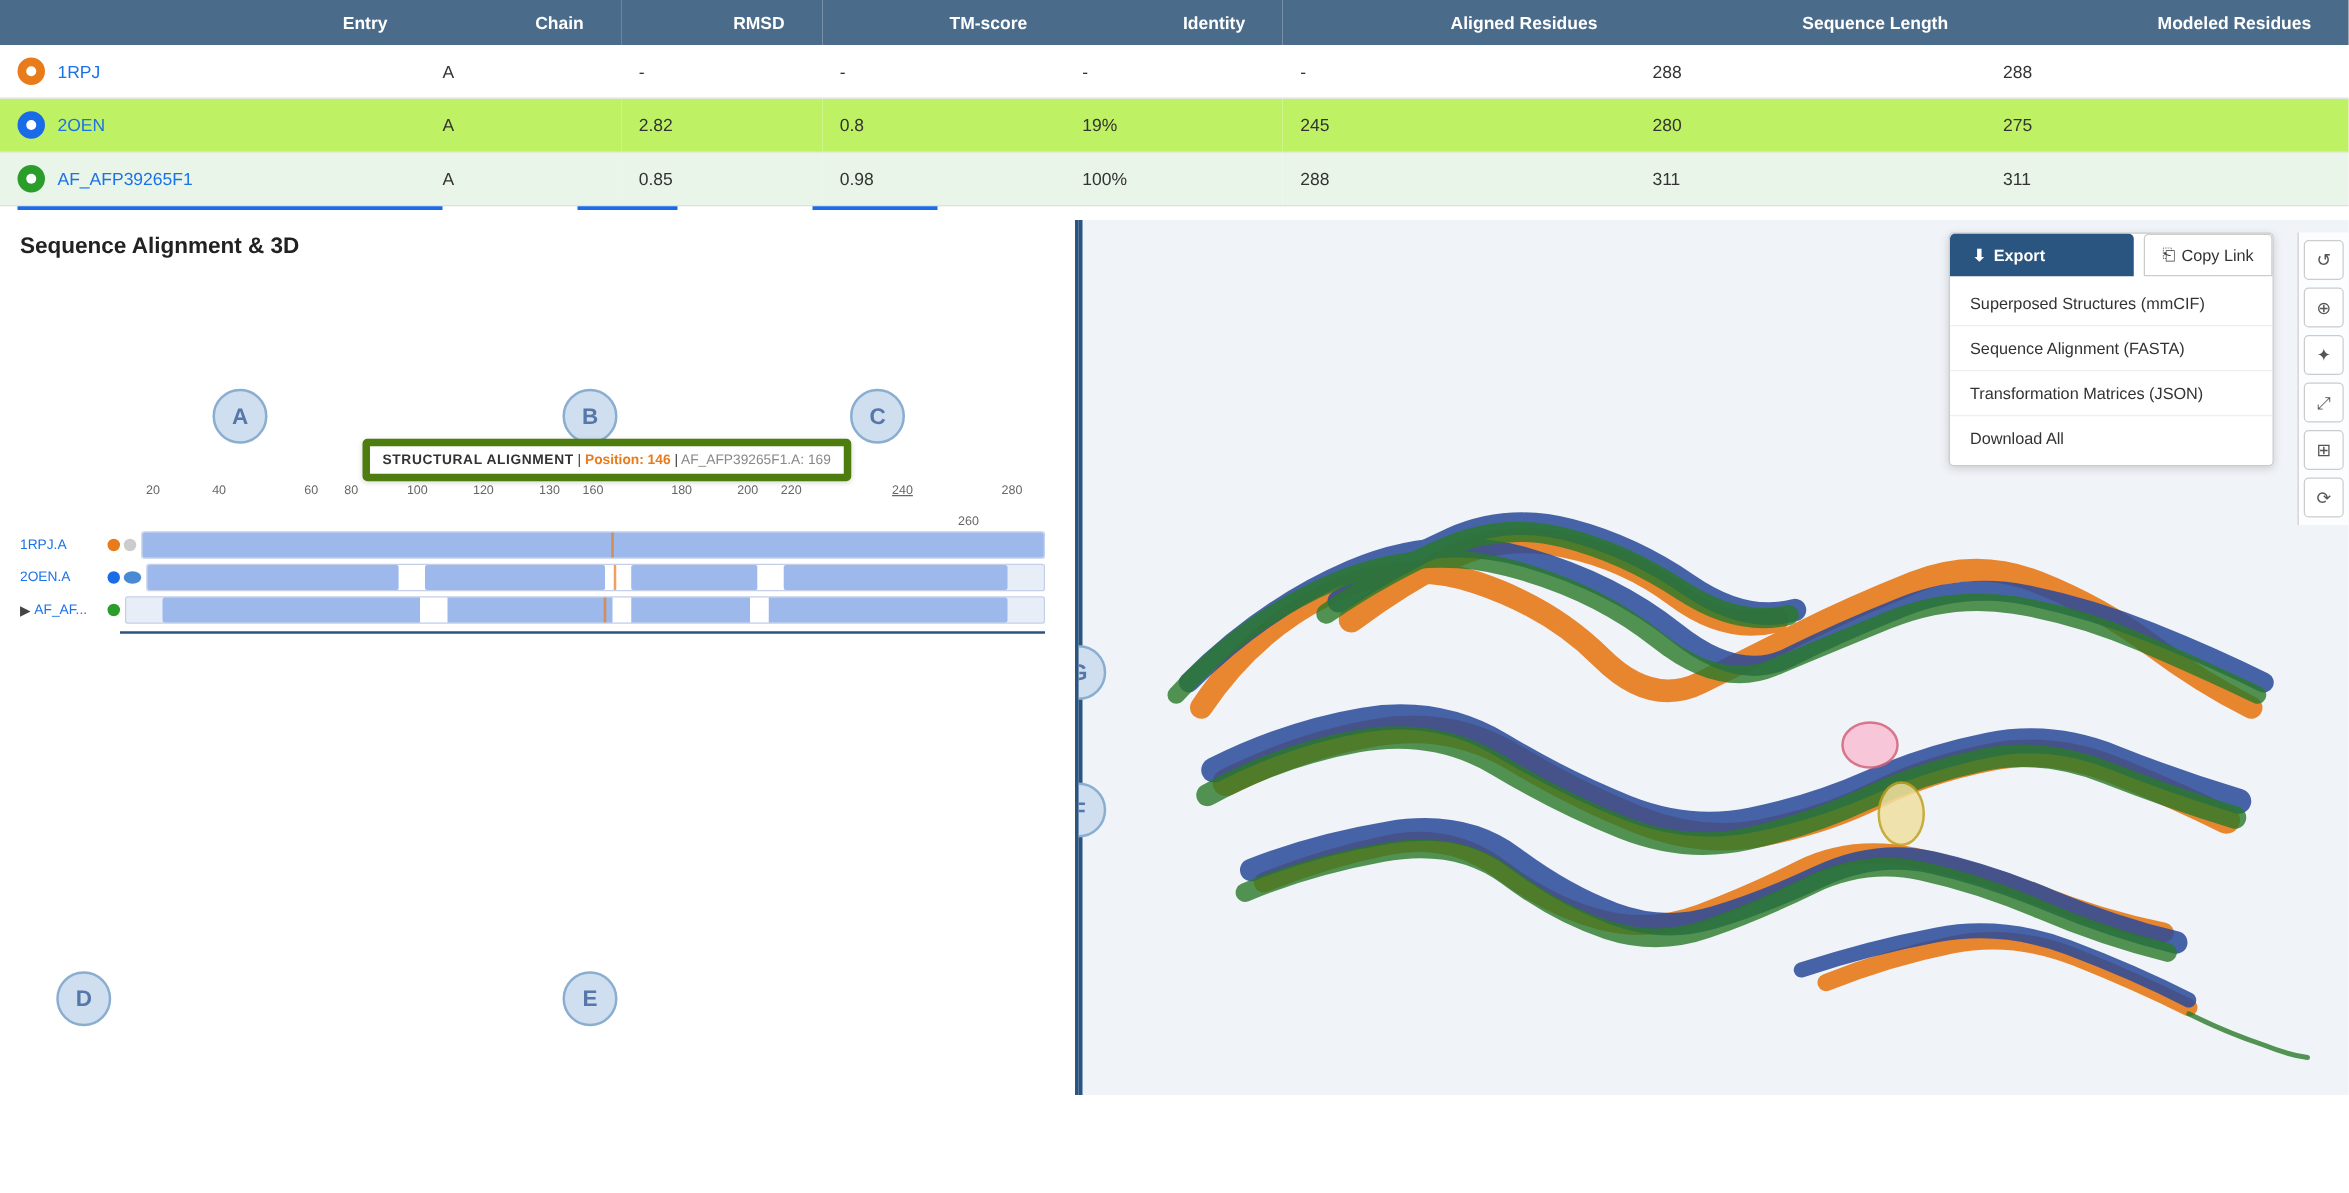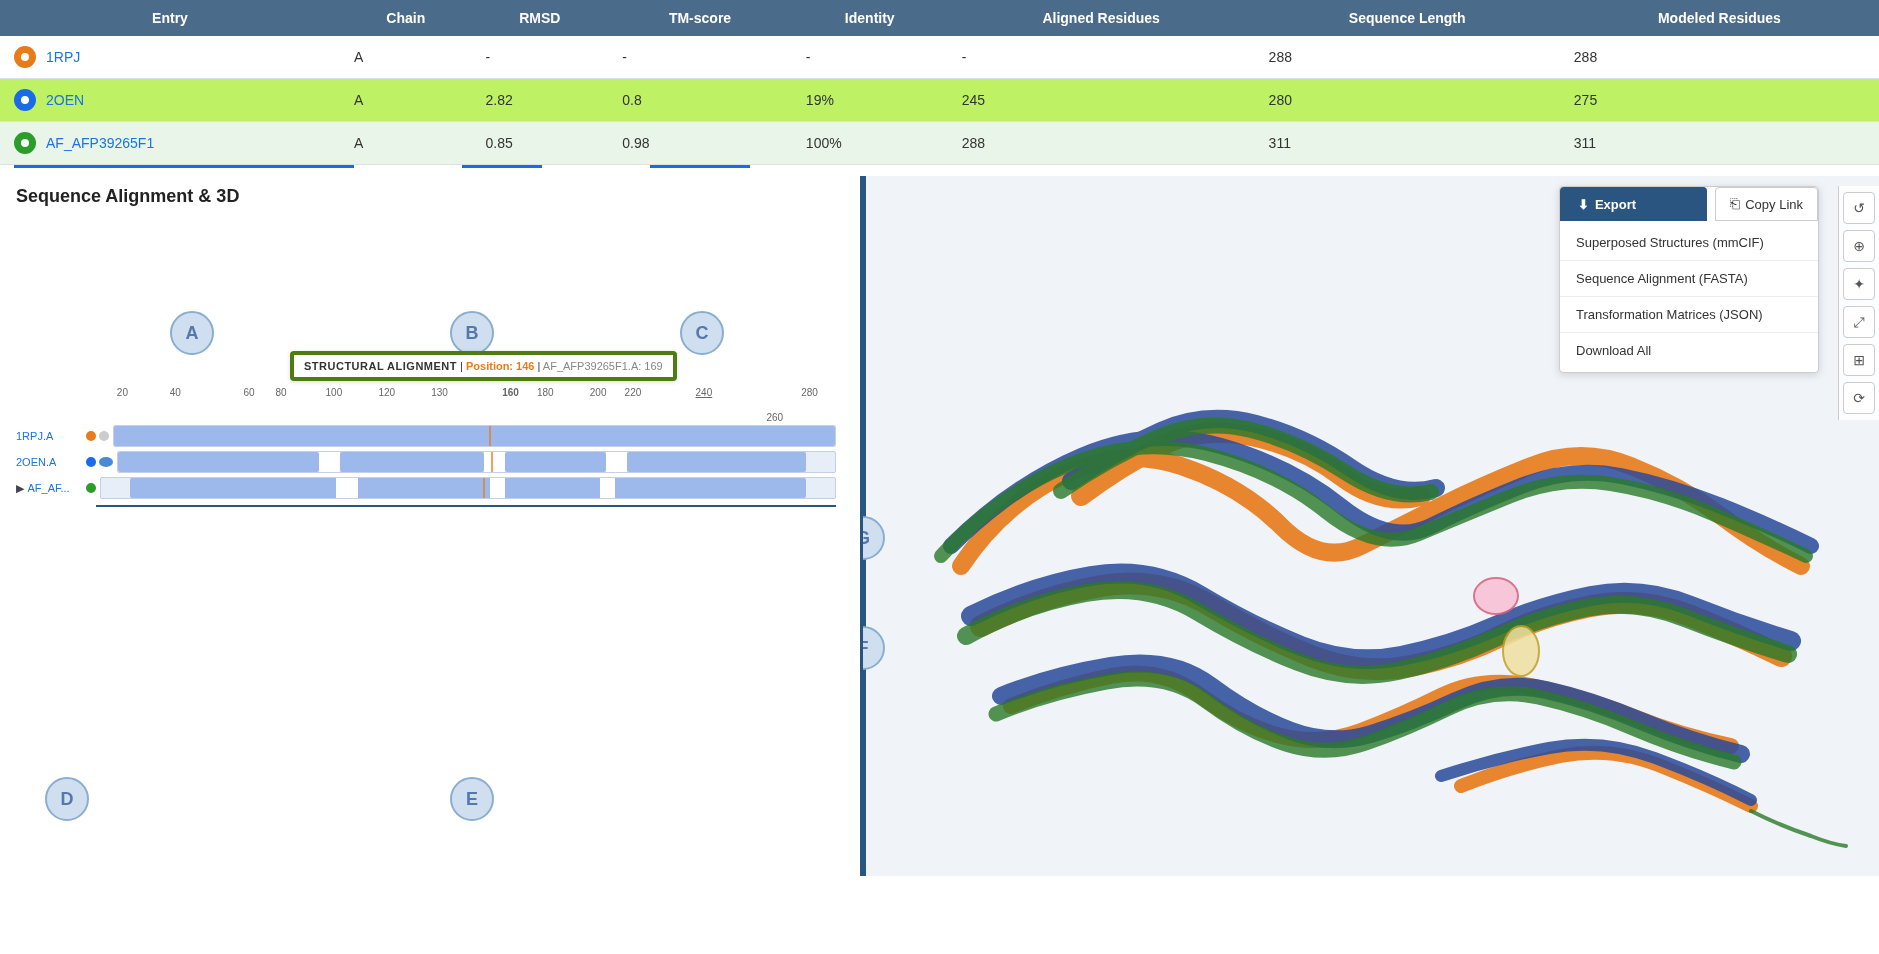--- a/index.html
+++ b/index.html
@@ -2,21 +2,21 @@
 <html><head>
   <meta charset="utf-8">
   <style>
     * { box-sizing: border-box; margin: 0; padding: 0; }
     body { font-family: Arial, sans-serif; background: #fff; width: 1879px; height: 954px; overflow: hidden; }
 
     
     .table-section { width: 100%; }
     table { width: 100%; border-collapse: collapse; }
     thead tr { background: #4a6b8a; color: #fff; }
-    thead th { padding: 10px 10px; text-align: center; font-size: 14px; font-weight: 600; }
+    thead th { padding: 10px 30px; text-align: right; font-size: 14px; font-weight: 600; }
     tbody tr { border-bottom: 1px solid #e0e0e0; background: #fff; }
     tbody tr:nth-child(2) { background: #bef264; }
     tbody td { padding: 10px 14px; font-size: 14px; color: #333; }
     .entry-link { color: #1a73e8; text-decoration: none; font-weight: 500; }
     .circle-icon { display: inline-block; width: 22px; height: 22px; border-radius: 50%; border: 2px solid; display: flex; align-items: center; justify-content: center; }
     .circle-orange { border-color: #e87b1a; background: #e87b1a; }
     .circle-blue { border-color: #1a6be8; background: #1a6be8; }
     .circle-green { border-color: #2a9d2a; background: #2a9d2a; }
     .circle-icon svg { width: 12px; height: 12px; fill: white; }
 
@@ -36,21 +36,21 @@
       position: absolute; z-index: 10;
     }
 
     .annot-A { top: 135px; left: 170px; }
     .annot-B { top: 135px; left: 450px; }
     .annot-C { top: 135px; left: 680px; }
 
     
     .alignment-tooltip {
       position: absolute; top: 175px; left: 290px;
-      background: #fff; border: 4px solid #4d7c0f; border-radius: 4px;
+      background: #fff; border: 6px solid #4d7c0f; border-radius: 4px;
       padding: 5px 10px; font-size: 11px; color: #333; white-space: nowrap; z-index: 20;
       box-shadow: 0 1px 4px rgba(0,0,0,0.15);
     }
     .alignment-tooltip .pos-label { font-weight: 700; color: #e87b1a; }
     .alignment-tooltip .entry-ref { color: #888; }
 
     
     .seq-viewer { margin-top: 180px; width: 820px; }
     .seq-row { display: flex; align-items: center; margin-bottom: 4px; }
     .seq-row-label { width: 70px; font-size: 11px; color: #1a73e8; white-space: nowrap; }
@@ -239,25 +239,25 @@
     <div class="seq-viewer">
 
       <div style="display:flex; padding-left:80px; font-size:10px; color:#666; margin-bottom:2px;">
         <span style="flex:1;text-align:center;">20</span>
         <span style="flex:1;text-align:center;">40</span>
         <span style="flex:1;text-align:right;">60</span>
         <span style="flex:1;text-align:center;">80</span>
         <span style="flex:1;text-align:center;">100</span>
         <span style="flex:1;text-align:center;">120</span>
         <span style="flex:1;text-align:center;">130</span>
-        <span style="flex:1;text-align:right;font-weight:bold;">160</span>
+        <span style="flex:1;text-align:left;">160</span>
         <span style="flex:1;text-align:center;">180</span>
         <span style="flex:1;text-align:center;">200</span>
         <span style="flex:1;text-align:left;">220</span>
-        <span style="flex:1;text-align:center;text-decoration:underline;">240</span>
+        <span style="flex:1;text-align:right;text-decoration:underline;">240</span>
         <span style="flex:1;text-align:right;margin-top:25px;">260</span>
         <span style="flex:1;text-align:center;">280</span>
       </div>
 
       <div class="seq-row">
         <div class="seq-row-label" style="color:#1a73e8;font-size:11px;width:70px;">1RPJ.A</div>
         <div class="seq-row-icons">
           <div class="sq-dot sq-orange"></div>
           <div class="sq-dot sq-blue" style="background:#ccc;"></div>
         </div>

